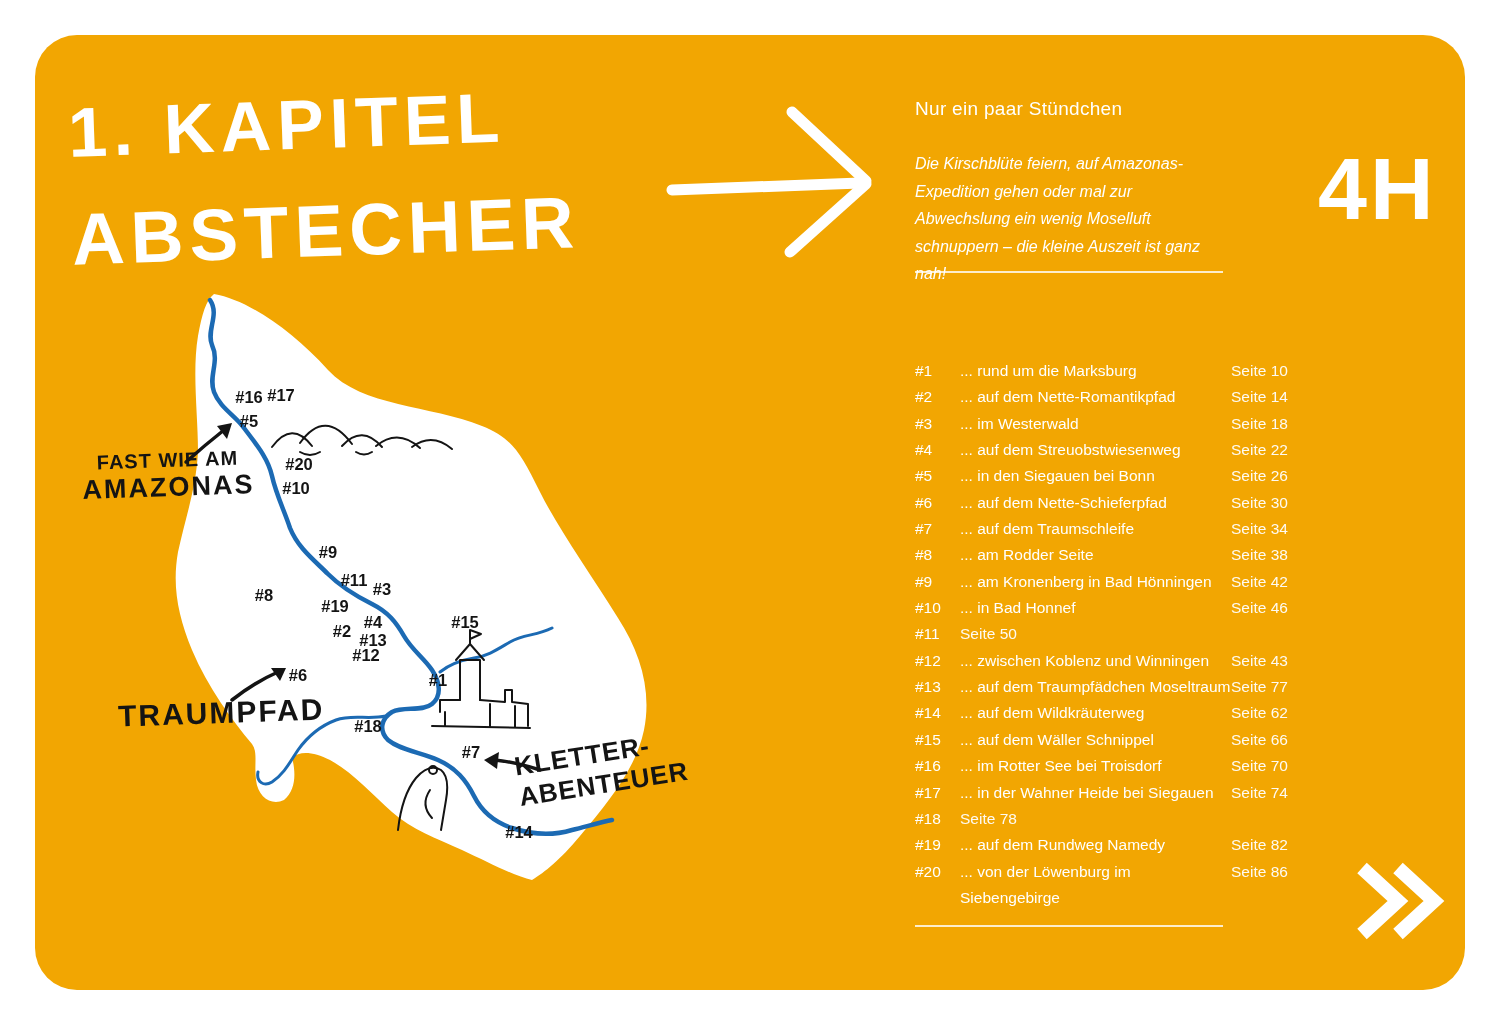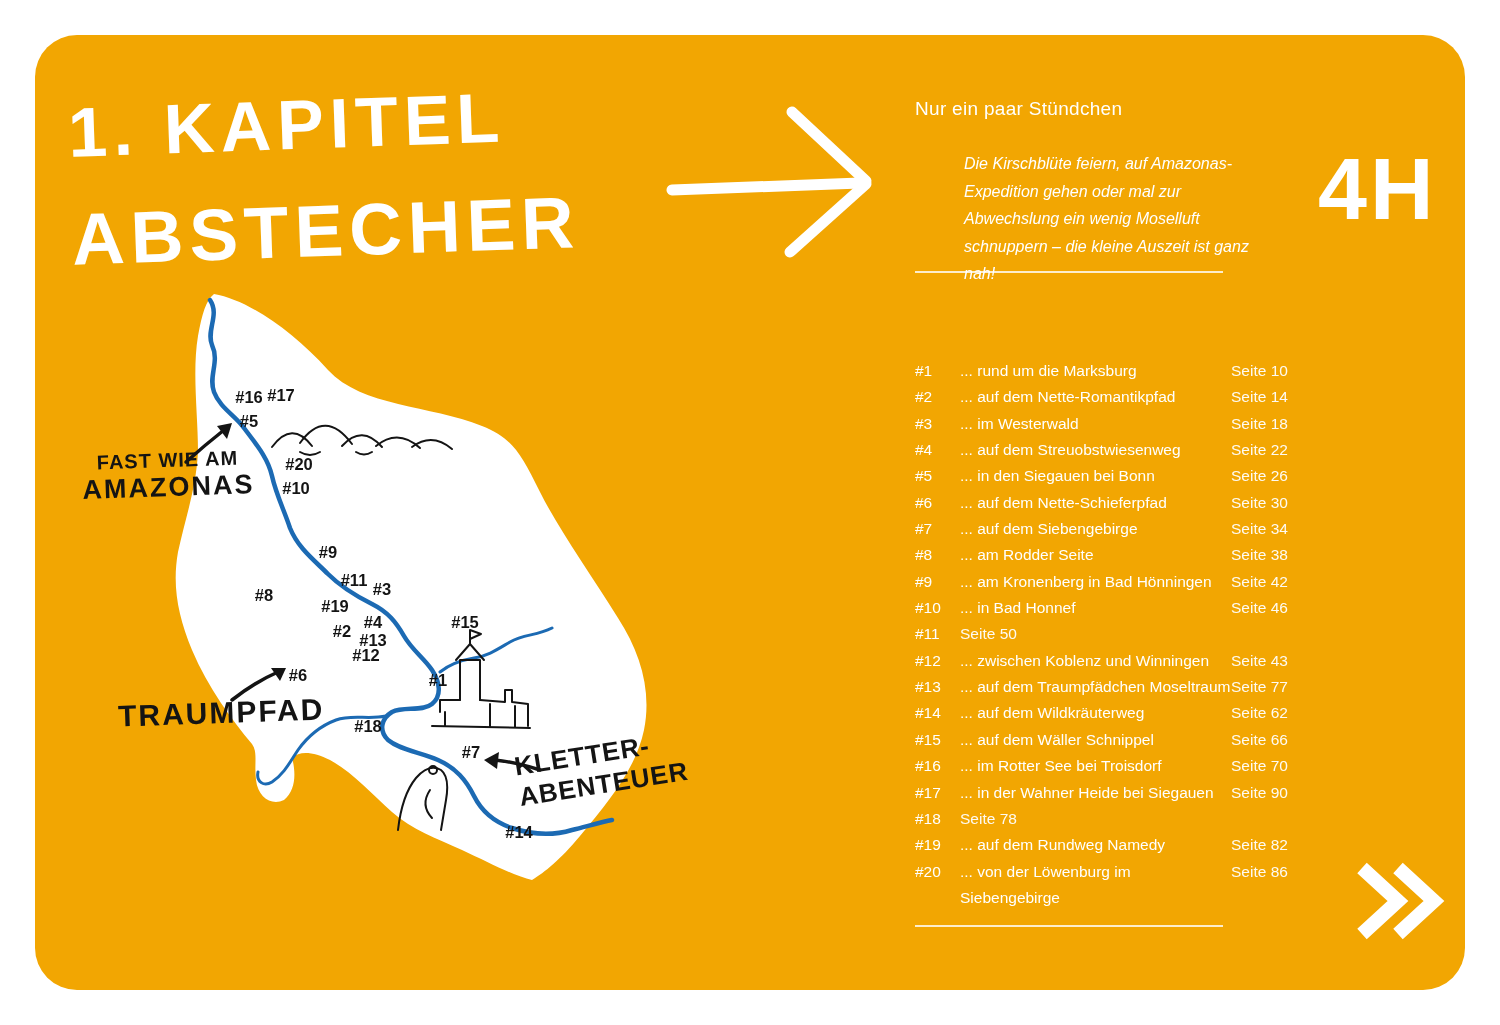--- a/index.html
+++ b/index.html
@@ -20,21 +20,21 @@
   .chapter span{display:block;font-weight:bold;letter-spacing:6px;}
   .chapter .line1{font-size:70px;line-height:104px;}
   .chapter .line2{font-size:73px;line-height:110px;}
   
   .big-arrow{position:absolute;left:650px;top:95px;width:240px;height:170px;}
   .big-arrow path{stroke:var(--txt);stroke-width:11;fill:none;stroke-linecap:round;}
   
   .duration{position:absolute;left:1318px;top:138px;font-size:88px;font-weight:bold;letter-spacing:3px;color:var(--txt);}
   
   .intro-heading{position:absolute;left:915px;top:98px;font-size:19px;letter-spacing:.3px;color:var(--txt);}
-  .intro-body{position:absolute;left:964px;top:150px;width:315px;font-size:16px;font-style:italic;line-height:27.5px;color:var(--txt);}
+  .intro-body{position:absolute;left:915px;top:150px;width:315px;font-size:16px;font-style:italic;line-height:27.5px;color:var(--txt);}
   .rule{position:absolute;left:915px;width:308px;height:2px;background:rgba(255,255,255,.8);}
   .rule-top{top:271px;}
   .rule-bottom{top:925px;}
   
   .toc{position:absolute;left:915px;top:358px;width:384px;}
   .toc-row{display:flex;align-items:baseline;line-height:26.35px;font-size:15.5px;color:var(--txt);}
   .toc-num{width:45px;flex:0 0 45px;}
   .toc-title{flex:1 1 auto;}
   .toc-page{flex:0 0 68px;text-align:left;opacity:.95;}
   
@@ -111,21 +111,21 @@
       <span class="toc-title">... in den Siegauen bei Bonn</span>
       <span class="toc-page">Seite 26</span>
     </div>
     <div class="toc-row">
       <span class="toc-num">#6</span>
       <span class="toc-title">... auf dem Nette-Schieferpfad</span>
       <span class="toc-page">Seite 30</span>
     </div>
     <div class="toc-row">
       <span class="toc-num">#7</span>
-      <span class="toc-title">... auf dem Siebengebirge</span>
+      <span class="toc-title">... auf dem Traumschleife</span>
       <span class="toc-page">Seite 34</span>
     </div>
     <div class="toc-row">
       <span class="toc-num">#8</span>
       <span class="toc-title">... am Rodder Seite</span>
       <span class="toc-page">Seite 38</span>
     </div>
     <div class="toc-row">
       <span class="toc-num">#9</span>
       <span class="toc-title">... am Kronenberg in Bad Hönningen</span>
@@ -161,21 +161,21 @@
       <span class="toc-page">Seite 66</span>
     </div>
     <div class="toc-row">
       <span class="toc-num">#16</span>
       <span class="toc-title">... im Rotter See bei Troisdorf</span>
       <span class="toc-page">Seite 70</span>
     </div>
     <div class="toc-row">
       <span class="toc-num">#17</span>
       <span class="toc-title">... in der Wahner Heide bei Siegauen</span>
-      <span class="toc-page">Seite 90</span>
+      <span class="toc-page">Seite 74</span>
     </div>
     <div class="toc-row">
       <span class="toc-num">#18</span>
       <span class="toc-page">Seite 78</span>
     </div>
     <div class="toc-row">
       <span class="toc-num">#19</span>
       <span class="toc-title">... auf dem Rundweg Namedy</span>
       <span class="toc-page">Seite 82</span>
     </div>

